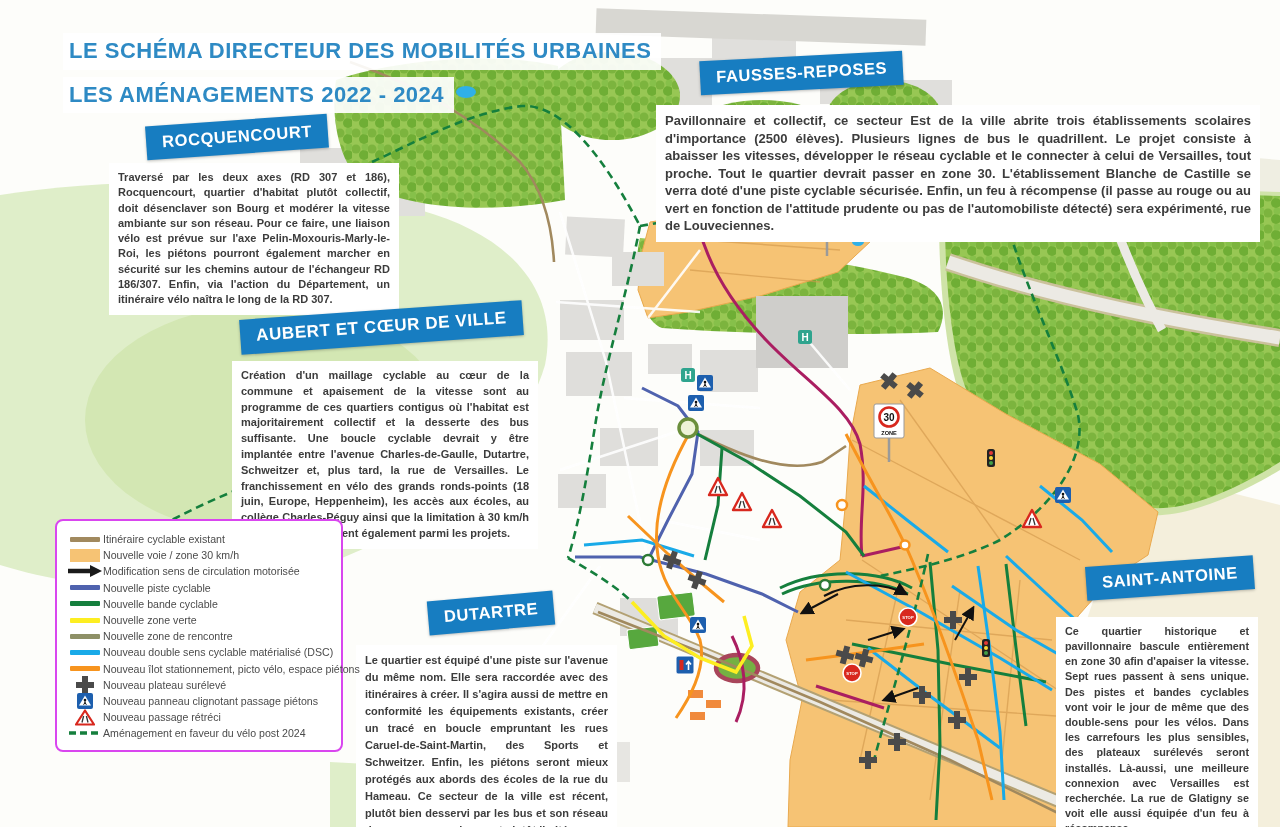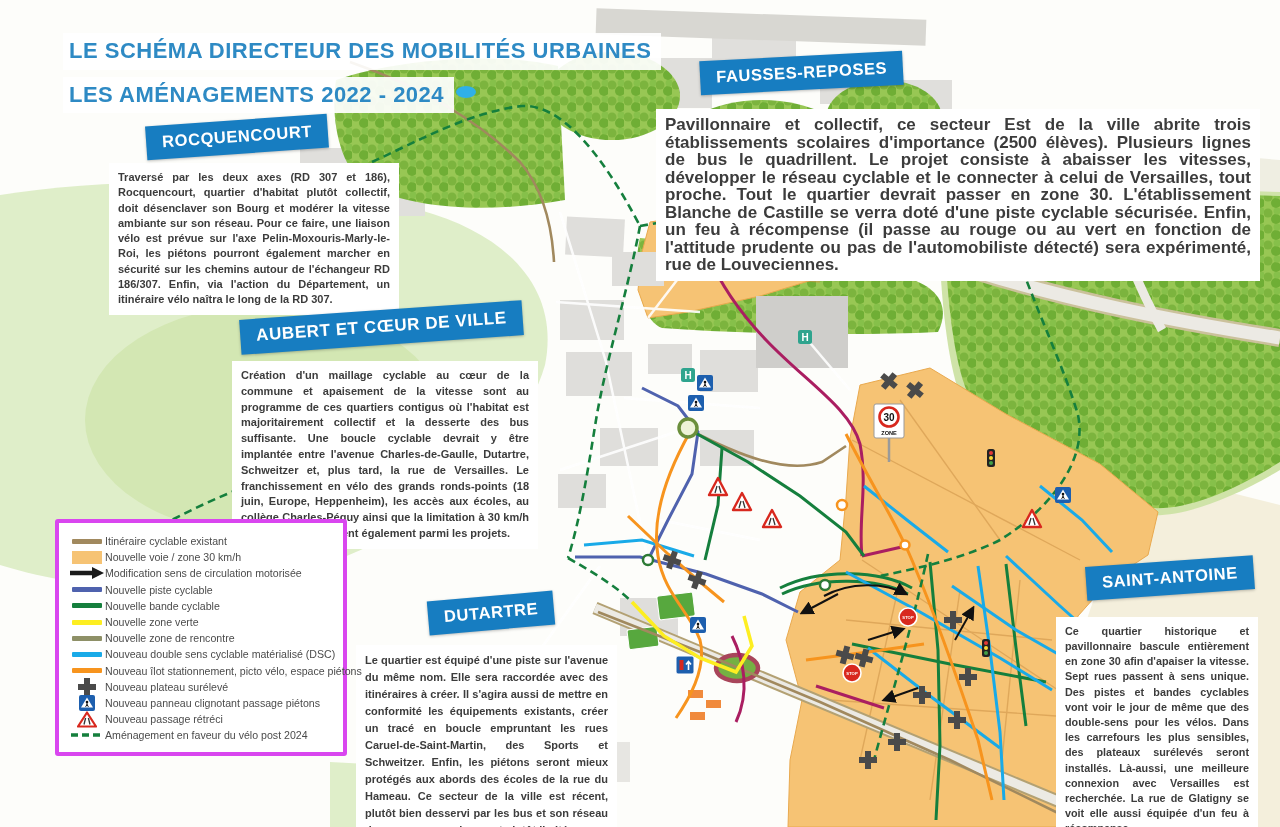--- a/index.html
+++ b/index.html
@@ -11,27 +11,27 @@
   .title span{display:inline-block;background:rgba(255,255,255,.92);color:#2e8ac4;
       font-size:22px;font-weight:800;letter-spacing:.5px;padding:3px 10px 4px 6px;}
   
   .banner{position:absolute;z-index:7;background:#177dc1;color:#fff;font-weight:700;
       letter-spacing:.6px;white-space:nowrap;padding:7px 16px 8px;font-size:16.5px;
       box-shadow:0 1px 3px rgba(0,0,0,.25);}
   
   .body-box{position:absolute;z-index:5;background:#fff;color:#3c3c3c;font-weight:700;
       text-align:justify;padding:7px 9px;}
   #body-rocquencourt{left:80px;top:152px;width:272px;font-size:11px;line-height:15.3px;margin-left:29px;}
-  #body-fausses{left:656px;top:92px;width:586px;font-size:17px;line-height:17.5px;}
+  #body-fausses{left:656px;top:92px;width:586px;font-size:13px;line-height:17.5px;}
   #body-aubert{left:232px;top:350px;width:288px;font-size:11px;line-height:15.8px;}
   #body-dutartre{left:356px;top:634px;width:243px;font-size:11px;line-height:17px;}
   #body-saintantoine{left:1056px;top:606px;width:184px;font-size:10.8px;line-height:15.2px;}
   
   .legend{position:absolute;left:55px;top:519px;width:264px;z-index:8;background:#fff;
-      border:4px solid #d946ef;border-radius:3px;padding:10px 10px 9px 10px;}
+      border:2px solid #d946ef;border-radius:8px;padding:10px 10px 9px 10px;}
   .legend-row{display:flex;align-items:center;height:16.2px;}
   .legend-swatch{width:36px;display:flex;justify-content:center;align-items:center;flex:0 0 36px;}
   .legend-label{font-size:10.6px;color:#4b4b4b;white-space:nowrap;}
   .sw-line{width:30px;height:5px;border-radius:1px;display:inline-block;}
   .sw-rect{width:30px;height:13px;display:inline-block;}
 </style>
 </head>
 <body>
 
 <div class="stage">

